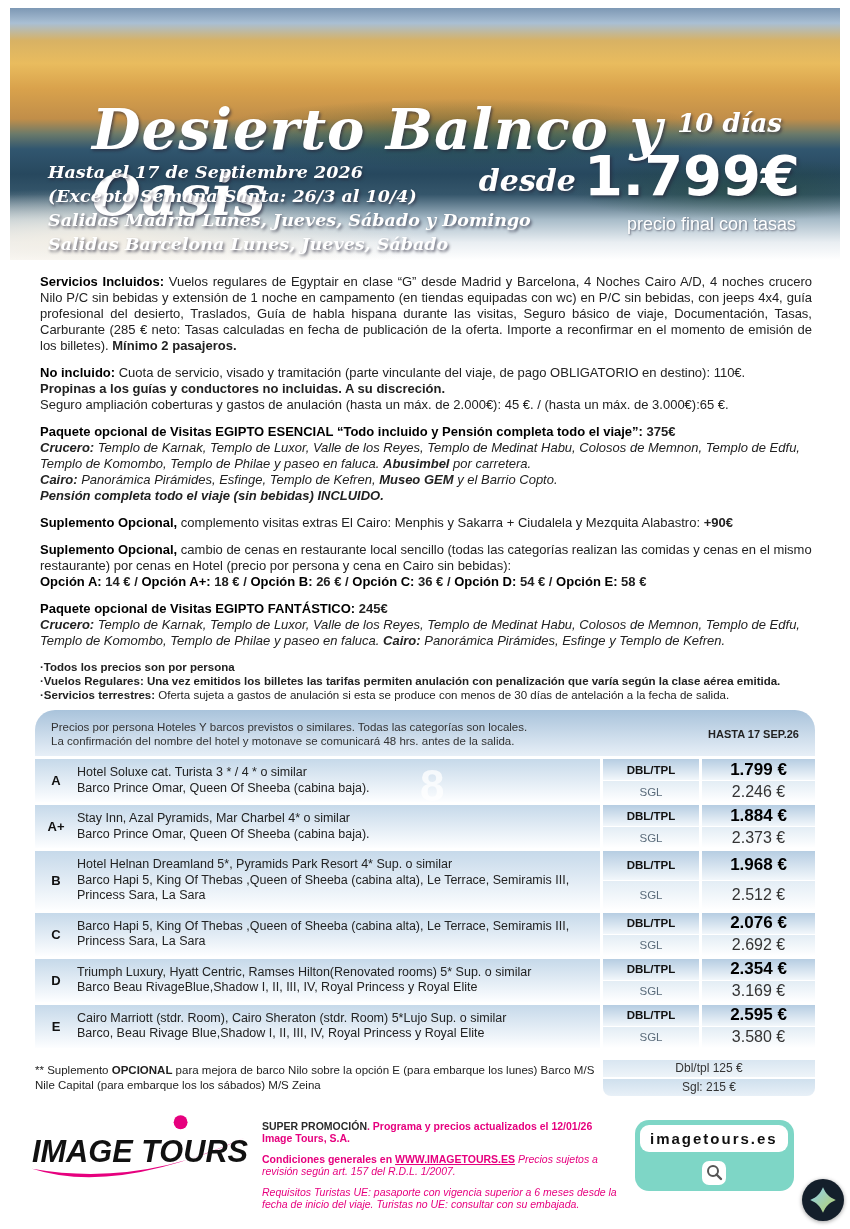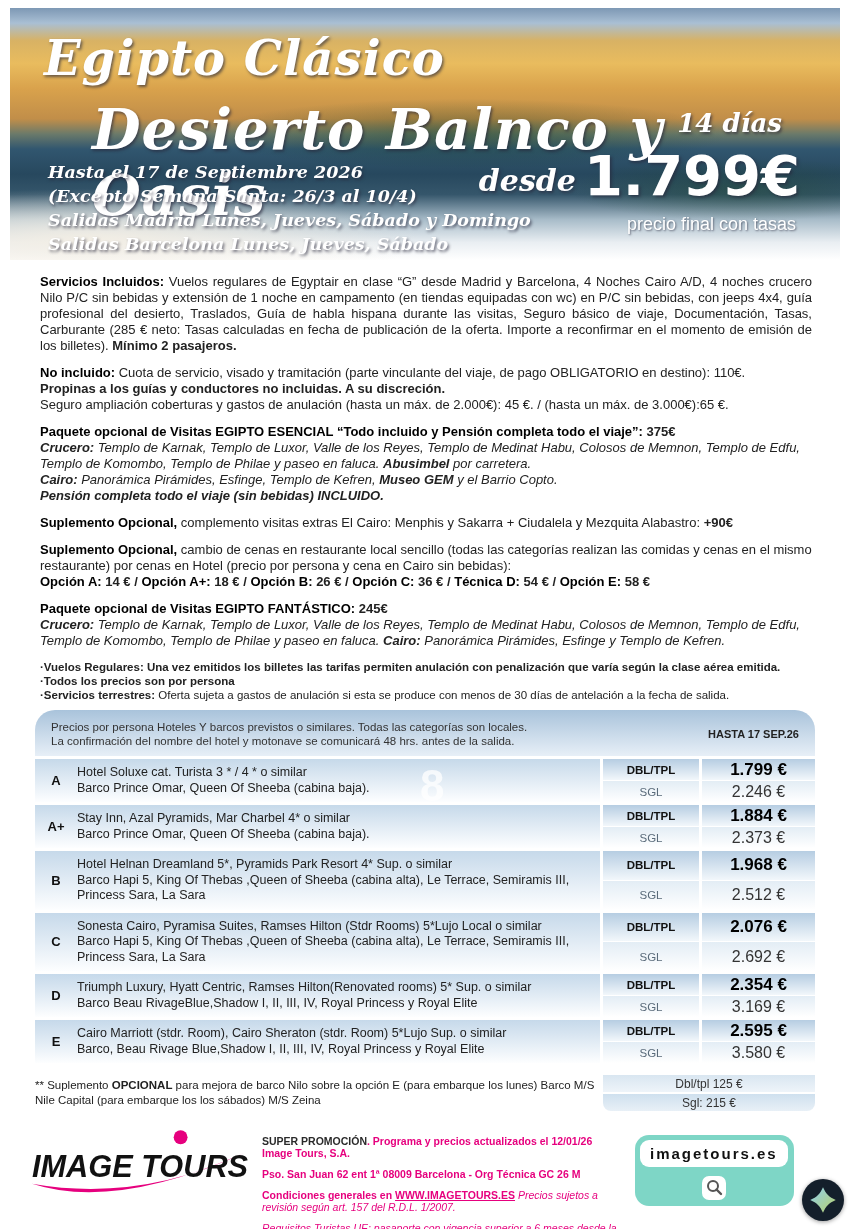--- a/index.html
+++ b/index.html
@@ -81,29 +81,28 @@
   .widget{position:absolute;right:6px;bottom:8px;width:42px;height:42px;border-radius:50%;
     background:#141f2b;display:flex;align-items:center;justify-content:center;cursor:pointer;
     box-shadow:0 1px 4px rgba(0,0,0,.4);}
 </style>
 </head>
 <body>
 
 <div class="page">
 
   <div class="hero">
-    <div class="script hero-t1">Egipto Clásico</div>
     <div class="script hero-t2">Desierto Balnco y Oasis</div>
     <div class="script hero-sub">
       <div>Hasta el 17 de Septiembre 2026</div>
       <div>(Excepto Semana Santa: 26/3 al 10/4)</div>
       <div>Salidas Madrid Lunes, Jueves, Sábado y Domingo</div>
       <div>Salidas Barcelona Lunes, Jueves, Sábado</div>
     </div>
-    <div class="script hero-days">14 días</div>
+    <div class="script hero-days">10 días</div>
     <div class="hero-price">
       <span class="script hero-desde">desde</span>
       <span class="hero-big">1.799€</span>
     </div>
     <div class="hero-note">precio final con tasas</div>
   </div>
 
   <div class="content">
 
     <p class="para just"><b class="magenta">Servicios Incluidos:</b><span> Vuelos regulares de Egyptair en clase “G” desde Madrid y Barcelona, 4 Noches Cairo A/D, 4 noches crucero Nilo P/C sin bebidas y extensión de 1 noche en campamento (en tiendas equipadas con wc) en P/C sin bebidas, con jeeps 4x4, guía profesional del desierto, Traslados, Guía de habla hispana durante las visitas, Seguro básico de viaje, Documentación, Tasas, Carburante (285 € neto: Tasas calculadas en fecha de publicación de la oferta. Importe a reconfirmar en el momento de emisión de los billetes). </span><b>Mínimo 2 pasajeros.</b></p>
@@ -113,28 +112,28 @@
       <span>Seguro ampliación coberturas y gastos de anulación (hasta un máx. de 2.000€): 45 €. / (hasta un máx. de 3.000€):65 €.</span></p>
 
     <p class="para"><b class="magenta">Paquete opcional de Visitas EGIPTO ESENCIAL “Todo incluido y Pensión completa todo el viaje”:</b><b> 375€</b><br>
       <span class="ital"><b>Crucero:</b><span> Templo de Karnak, Templo de Luxor,  Valle de los Reyes, Templo de Medinat Habu, Colosos de Memnon, Templo de Edfu, Templo de Komombo, Templo de Philae y paseo en faluca. </span><b>Abusimbel</b><span> por carretera.</span></span><br>
       <span class="ital"><b>Cairo:</b><span> Panorámica Pirámides, Esfinge, Templo de Kefren, </span><b>Museo GEM</b><span> y el Barrio Copto.</span></span><br>
       <b class="ital">Pensión completa todo el viaje (sin bebidas) INCLUIDO.</b></p>
 
     <p class="para"><b class="magenta">Suplemento Opcional,</b><span> complemento visitas extras El Cairo: Menphis y Sakarra + Ciudalela y Mezquita Alabastro: </span><b>+90€</b></p>
 
     <p class="para"><b class="magenta">Suplemento Opcional,</b><span> cambio de cenas en restaurante local sencillo (todas las categorías realizan las comidas y cenas en el mismo restaurante) por cenas en Hotel (precio por persona  y cena en Cairo sin bebidas):</span><br>
-      <span><b class="magenta">Opción A:</b>&nbsp;<b>14 €</b><b> / </b><b class="magenta">Opción A+:</b>&nbsp;<b>18 €</b><b> / </b><b class="magenta">Opción B:</b>&nbsp;<b>26 €</b><b> / </b><b class="magenta">Opción C:</b>&nbsp;<b>36 €</b><b> / </b><b class="magenta">Técnica D:</b>&nbsp;<b>54 €</b><b> / </b><b class="magenta">Opción E:</b>&nbsp;<b>58 €</b></span></p>
+      <span><b class="magenta">Opción A:</b>&nbsp;<b>14 €</b><b> / </b><b class="magenta">Opción A+:</b>&nbsp;<b>18 €</b><b> / </b><b class="magenta">Opción B:</b>&nbsp;<b>26 €</b><b> / </b><b class="magenta">Opción C:</b>&nbsp;<b>36 €</b><b> / </b><b class="magenta">Opción D:</b>&nbsp;<b>54 €</b><b> / </b><b class="magenta">Opción E:</b>&nbsp;<b>58 €</b></span></p>
 
     <p class="para"><b class="magenta">Paquete opcional de Visitas EGIPTO FANTÁSTICO:</b><b> 245€</b><br>
       <span class="ital just"><b>Crucero:</b><span> Templo de Karnak, Templo de Luxor,  Valle de los Reyes, Templo de Medinat Habu, Colosos de Memnon, Templo de Edfu, Templo de Komombo, Templo de Philae y paseo en faluca. </span><b>Cairo:</b><span> Panorámica Pirámides, Esfinge y Templo de Kefren.</span></span></p>
 
     <div class="small-notes">
+      <div><b>·Todos los precios son por persona</b></div>
       <div><b>·Vuelos Regulares: Una vez emitidos los billetes las tarifas permiten anulación con penalización que varía según la clase aérea emitida.</b></div>
-      <div><b>·Todos los precios son por persona</b></div>
       <div><b>·Servicios terrestres:</b><span> Oferta sujeta a gastos de anulación si esta se produce con menos de 30 días de antelación a la fecha de  salida.</span></div>
     </div>
   </div>
 
   <div class="ptable">
     <div class="t-head">
       <div class="hl">
         <div>Precios por persona Hoteles Y barcos previstos o similares. Todas las categorías son locales.</div>
         <div>La confirmación del nombre del hotel y motonave se comunicará 48 hrs. antes de la salida.</div>
       </div>
@@ -199,21 +198,20 @@
             <span class="lab">SGL</span>
             <span class="val">2.512 €</span>
           </div>
       </div>
     </div>
 
     <div class="t-row">
       <div class="lblock">
           <div class="cat">C</div>
         <div class="desc">
-            <div>Sonesta Cairo,  Pyramisa Suites, Ramses Hilton (Stdr Rooms) 5*Lujo Local o similar</div>
             <div>Barco Hapi 5, King Of Thebas ,Queen of Sheeba (cabina alta), Le Terrace, Semiramis III, Princess Sara, La Sara</div>
           </div>
         </div>
       <div class="rblock">
         <div class="sub dbl">
             <span class="lab">DBL/TPL</span>
             <span class="val">2.076 €</span>
           </div>
         <div class="sub sgl">
             <span class="lab">SGL</span>
@@ -274,21 +272,20 @@
   <div class="footer">
     <div class="logo">
       <svg viewBox="0 0 220 78" width="218" height="78">
         <circle cx="152" cy="10" r="7" fill="#e6007e"></circle>
         <path d="M2 57 Q 85 84 216 26 Q 110 76 2 57 Z" fill="#e6007e"></path>
         <text x="2" y="50" font-family="Liberation Sans, sans-serif" font-size="31" font-style="italic" font-weight="bold" fill="#111">IMAGE TOURS</text>
       </svg>
     </div>
     <div class="fcenter">
       <p class="fline"><b>SUPER PROMOCIÓN</b><span class="fpink b">. Programa y precios actualizados el 12/01/26  Image Tours, S.A.</span></p>
-      <p class="fline fpink b">Pso. San Juan 62 ent 1ª 08009 Barcelona - Org Técnica GC 26 M</p>
       <p class="fline fpink"><b>Condiciones generales en </b><b class="flink">WWW.IMAGETOURS.ES</b><span class="fital"> Precios sujetos a revisión según art. 157 del R.D.L. 1/2007.</span></p>
       <p class="fline fpink fital" style="margin-bottom:3px;">Requisitos Turistas UE: pasaporte con vigencia superior a 6 meses desde la fecha de inicio del viaje. Turistas no UE: consultar con su embajada.</p>
 
     </div>
     <div class="fright">
       <button class="site-btn">
         <span class="txt">imagetours.es</span>
         <span class="mag">
           <svg viewBox="0 0 26 26" width="26" height="26">
             <rect x="1" y="1" width="24" height="24" rx="7" fill="#fff"></rect>

